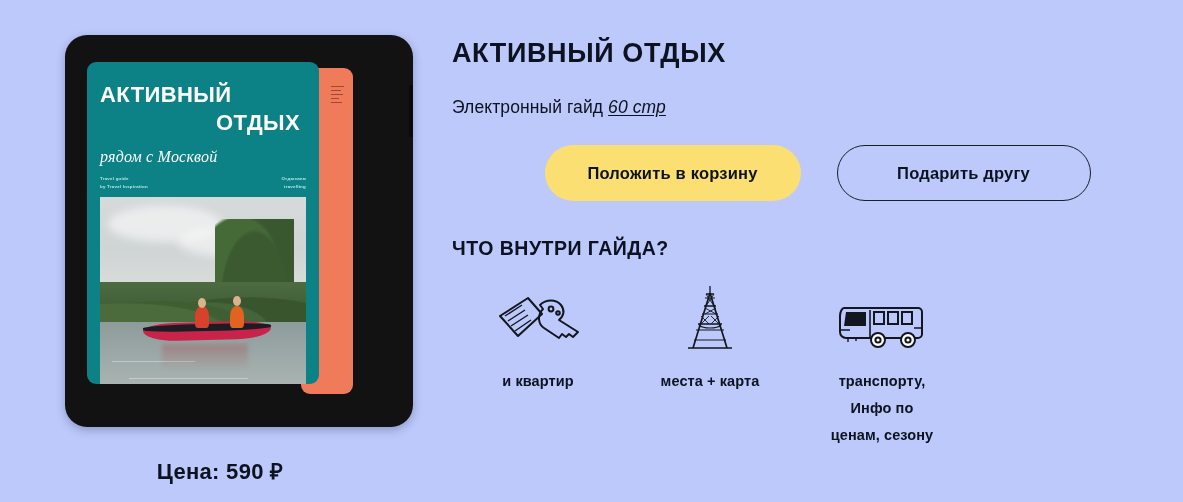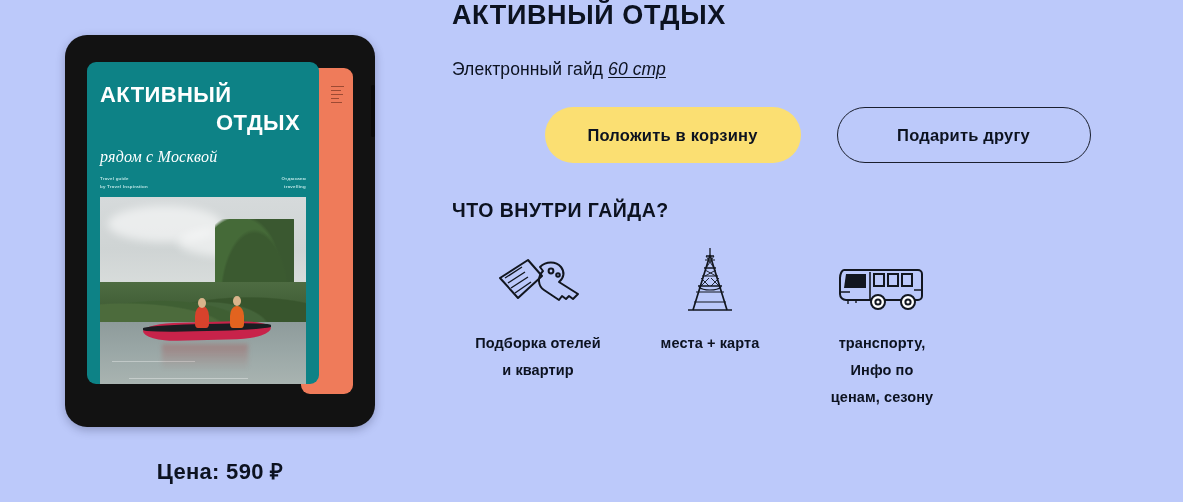--- a/index.html
+++ b/index.html
@@ -17,21 +17,21 @@
   
   #product-visual {
     position: absolute;
     left: 0; top: 0;
     width: 440px; height: 502px;
   }
 
   #tablet-frame {
     position: absolute;
     left: 65px; top: 35px;
-    width: 310px; height: 392px;
+    width: 348px; height: 392px;
     background: #121212;
     border-radius: 22px;
     box-shadow: 0 3px 10px rgba(20,25,60,0.28);
   }
   #tablet-notch {
     position: absolute;
     right: 0px; top: 50px;
     width: 4px; height: 52px;
     background: #0a0a0a;
     border-radius: 2px;
@@ -211,20 +211,21 @@
   }
 
   
   #product-details {
     position: absolute;
     left: 452px; top: 0;
     width: 731px; height: 502px;
   }
   #product-title {
     margin: 0;
+    padding-top: 38px;
     font-size: 27px;
     font-weight: 700;
     letter-spacing: 0.6px;
   }
   #guide-format {
     margin-top: 28px;
     font-size: 17.5px;
     letter-spacing: 0.1px;
   }
   #guide-pages {
@@ -377,21 +378,20 @@
       <div class="feature-icon">
         <svg width="92" height="60" viewBox="0 0 92 60" fill="none" stroke="#12161f" stroke-width="2">
           <path d="M8 24 36 6l14 16-24 22z" stroke-linejoin="round"></path>
           <path d="M13 24l17-11M16 29l17-11M19 34l17-11M23 39l16-11" stroke-width="1.4"></path>
           <path d="M48 13c6-6 16-6 21 0 4 5 3 11-2 15l19 12-5 5-4-3-3 3-4-3-3 4-15-10c-6-4-7-13-1-19z" stroke-linejoin="round"></path>
           <circle cx="59" cy="17" r="2.4"></circle>
           <circle cx="66" cy="21" r="1.8"></circle>
         </svg>
       </div>
       <div class="feature-label">
-        <div>Подборка отелей</div>
         <div>и квартир</div>
       </div>
     </div>
 
     <div class="feature">
       <div class="feature-icon">
         <svg width="60" height="68" viewBox="0 0 60 68" fill="none" stroke="#12161f" stroke-width="1.7">
           <path d="M30 2v7" stroke-width="1.3"></path>
           <path d="M26 10h8M24 22h12M18 40h24M8 64h44" stroke-width="1.5"></path>
           <path d="M30 9 13 64M30 9l17 55"></path>

